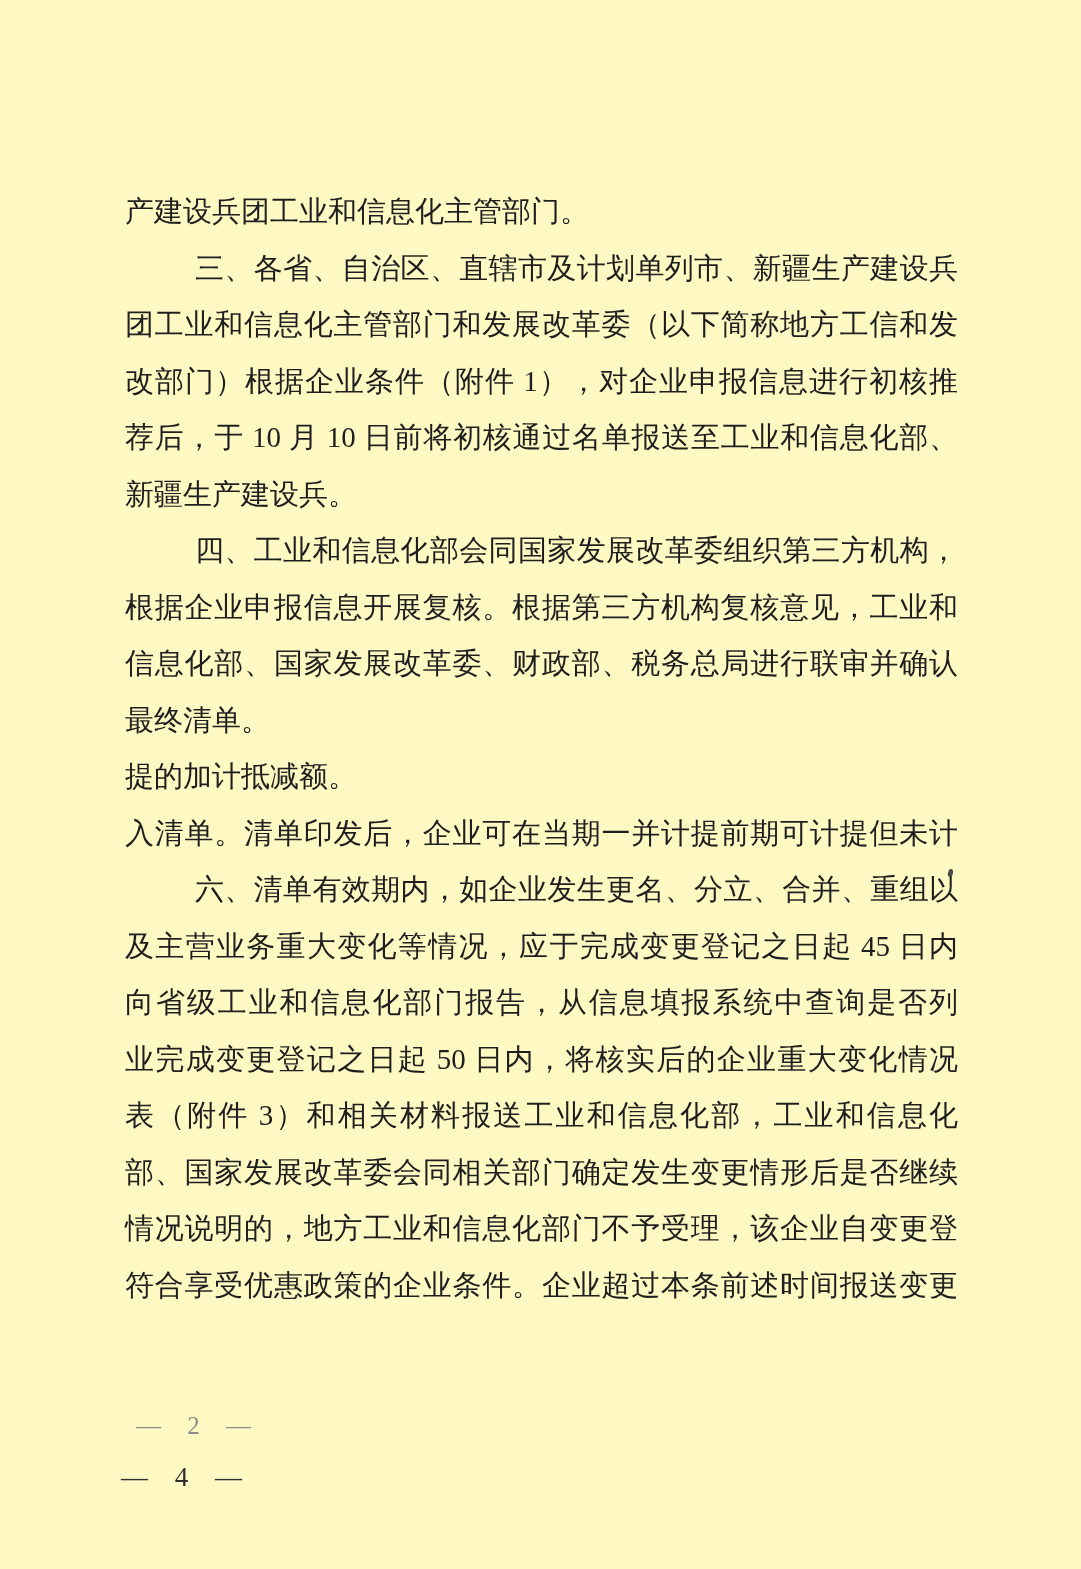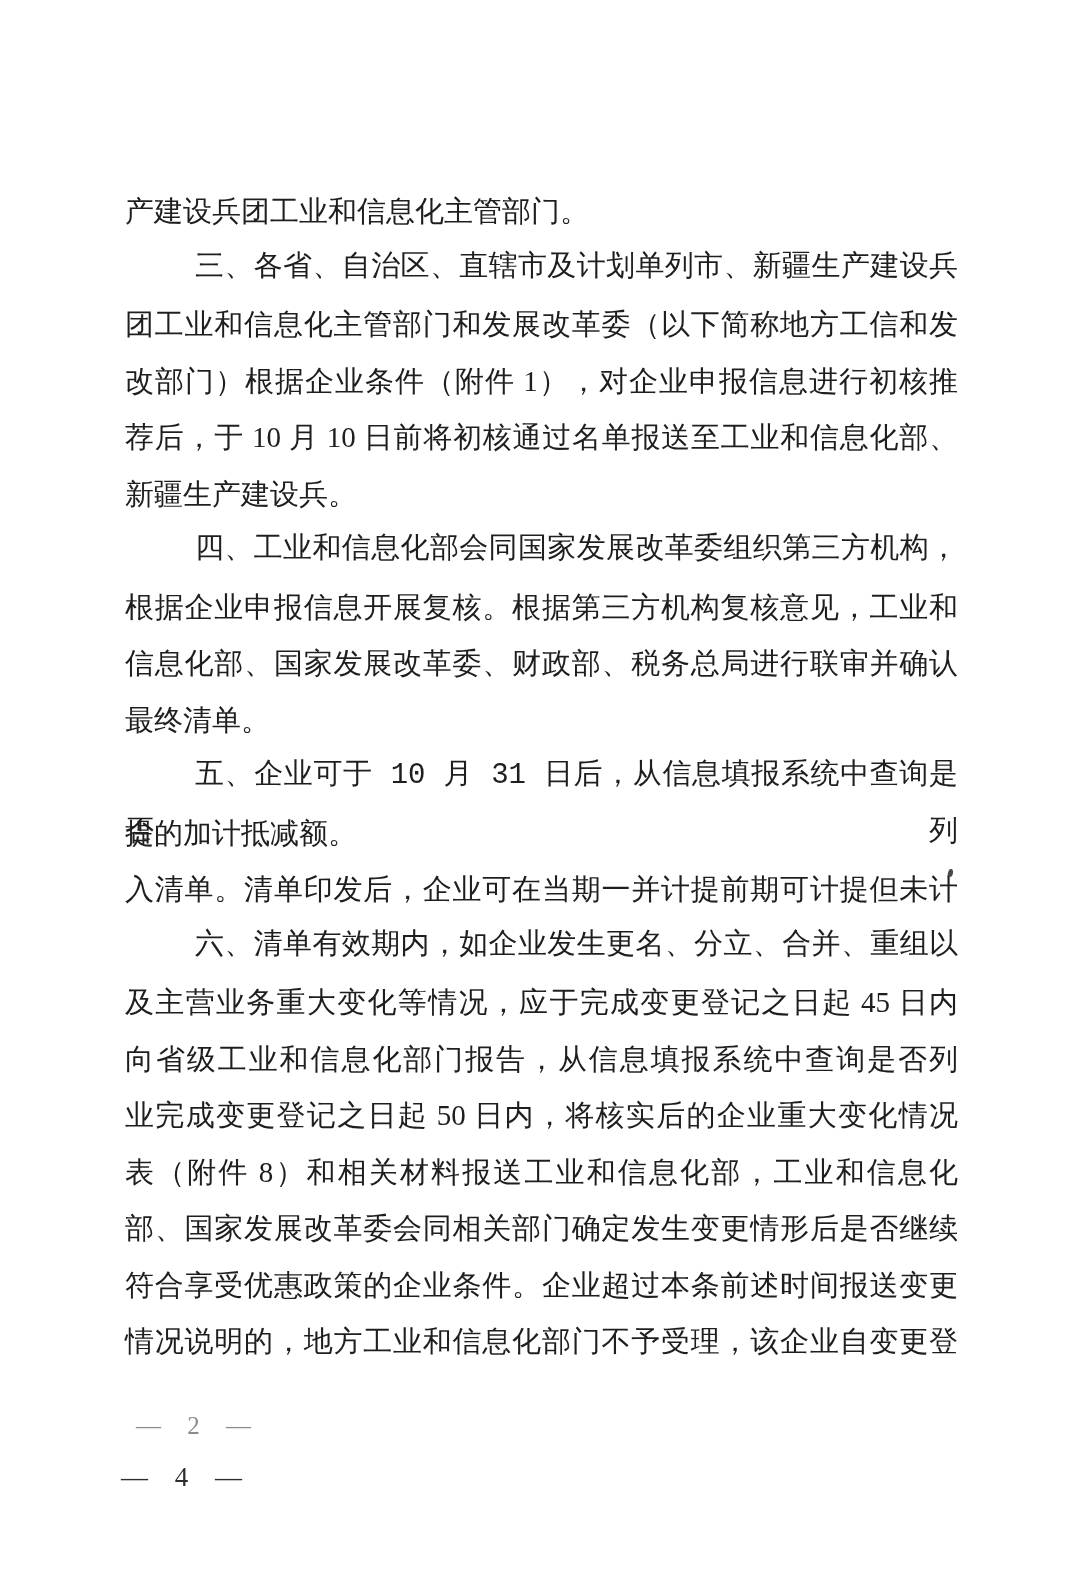--- a/index.html
+++ b/index.html
@@ -1,42 +1,42 @@
 <!DOCTYPE html>
 <html><head>
 <meta charset="utf-8">
 <style>
   html, body { margin: 0; padding: 0; background: #e8e8e8; }
   .page {
     position: relative;
     width: 1081px;
     height: 1569px;
     margin: 0 auto;
-    background: #ffffff;
+    background: #fef9c3;
     overflow: hidden;
     font-family: "Liberation Serif", "DejaVu Serif", serif;
     color: #1e1e1e;
   }
   .textcol {
     position: absolute;
     left: 125px;
     top: 183px;
     width: 833px;
     font-size: 29px;
     font-weight: 500;
   }
   .ln {
     height: 56.5px;
     line-height: 56.5px;
     white-space: normal;
   }
   
   .j  { text-align: justify; text-align-last: justify; }
   
-  .ij { text-align: justify; text-align-last: justify; text-indent: 70px; font-family: Liberation Mono, monospace; }
+  .ij { text-align: justify; text-align-last: justify; text-indent: 70px; }
   
   .p  { text-align: left; }
 
   .pagenote-faded {
     position: absolute;
     left: 136px;
     top: 1412px;
     font-size: 25px;
     color: #8c8c8c;
     word-spacing: 16px;
@@ -71,31 +71,30 @@
     <div class="ln p">产建设兵团工业和信息化主管部门。</div>
     <div class="ln ij">三、各省、自治区、直辖市及计划单列市、新疆生产建设兵</div>
     <div class="ln j">团工业和信息化主管部门和发展改革委（以下简称地方工信和发</div>
     <div class="ln j">改部门）根据企业条件（附件 1），对企业申报信息进行初核推</div>
     <div class="ln j">荐后，于 10 月 10 日前将初核通过名单报送至工业和信息化部、</div>
     <div class="ln p">新疆生产建设兵。</div>
     <div class="ln ij">四、工业和信息化部会同国家发展改革委组织第三方机构，</div>
     <div class="ln j">根据企业申报信息开展复核。根据第三方机构复核意见，工业和</div>
     <div class="ln j">信息化部、国家发展改革委、财政部、税务总局进行联审并确认</div>
     <div class="ln p">最终清单。</div>
-    <div class="ln ij">五、企业可于 10 月 31 日后，从信息填报系统中查询是否列</div>
     <div class="ln p">提的加计抵减额。</div>
     <div class="ln j">入清单。清单印发后，企业可在当期一并计提前期可计提但未计</div>
     <div class="ln ij">六、清单有效期内，如企业发生更名、分立、合并、重组以</div>
     <div class="ln j">及主营业务重大变化等情况，应于完成变更登记之日起 45 日内</div>
     <div class="ln j">向省级工业和信息化部门报告，从信息填报系统中查询是否列</div>
     <div class="ln j">业完成变更登记之日起 50 日内，将核实后的企业重大变化情况</div>
-    <div class="ln j">表（附件 8）和相关材料报送工业和信息化部，工业和信息化</div>
+    <div class="ln j">表（附件 3）和相关材料报送工业和信息化部，工业和信息化</div>
     <div class="ln j">部、国家发展改革委会同相关部门确定发生变更情形后是否继续</div>
+    <div class="ln j">情况说明的，地方工业和信息化部门不予受理，该企业自变更登</div>
     <div class="ln j">符合享受优惠政策的企业条件。企业超过本条前述时间报送变更</div>
-    <div class="ln j">情况说明的，地方工业和信息化部门不予受理，该企业自变更登</div>
   </div>
 
   <div class="speck"></div>
 
   <div class="pagenote-faded">— 2 —</div>
   <div class="pagenote-dark">— 4 —</div>
 
 </div>
 
 </body></html>

